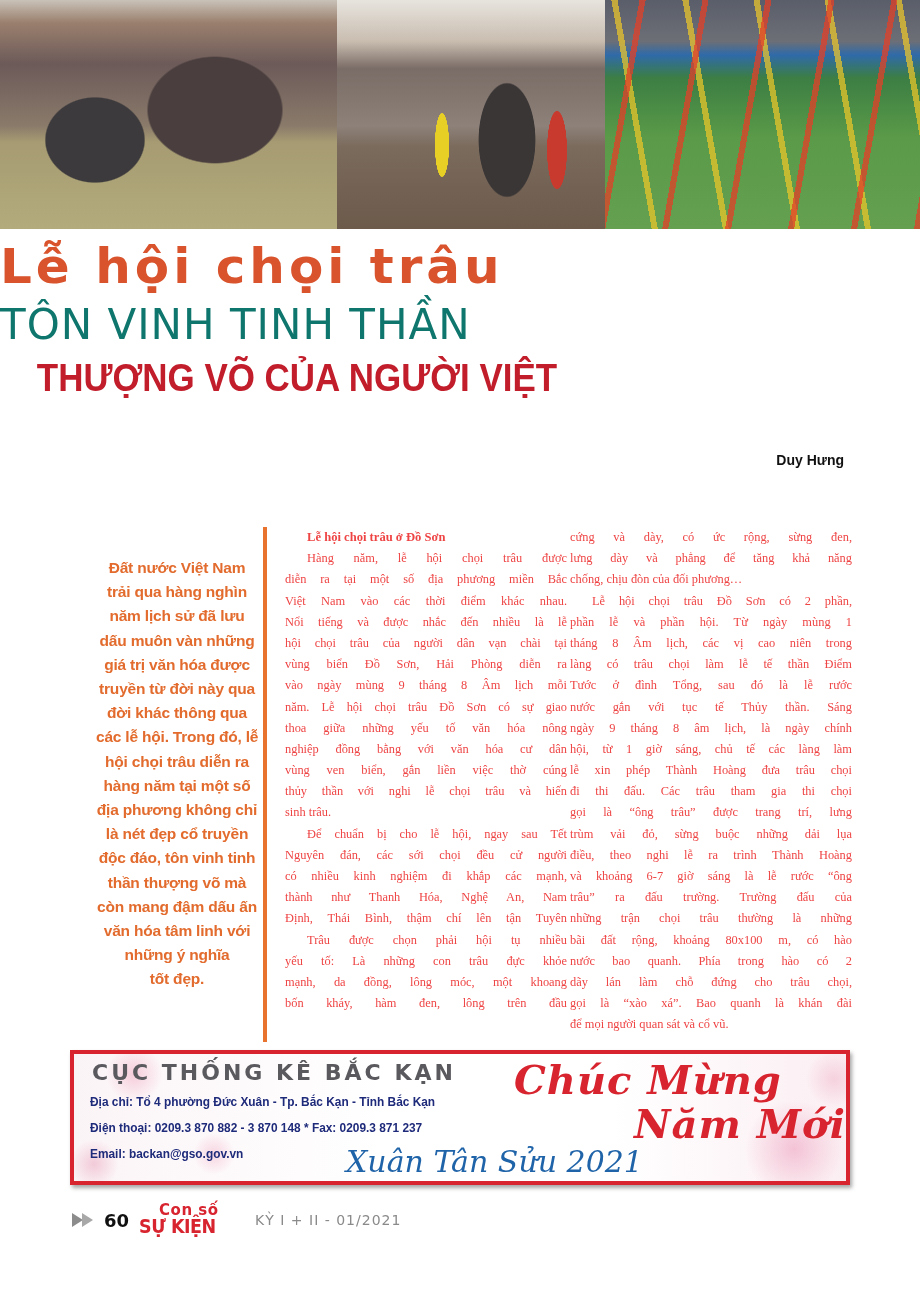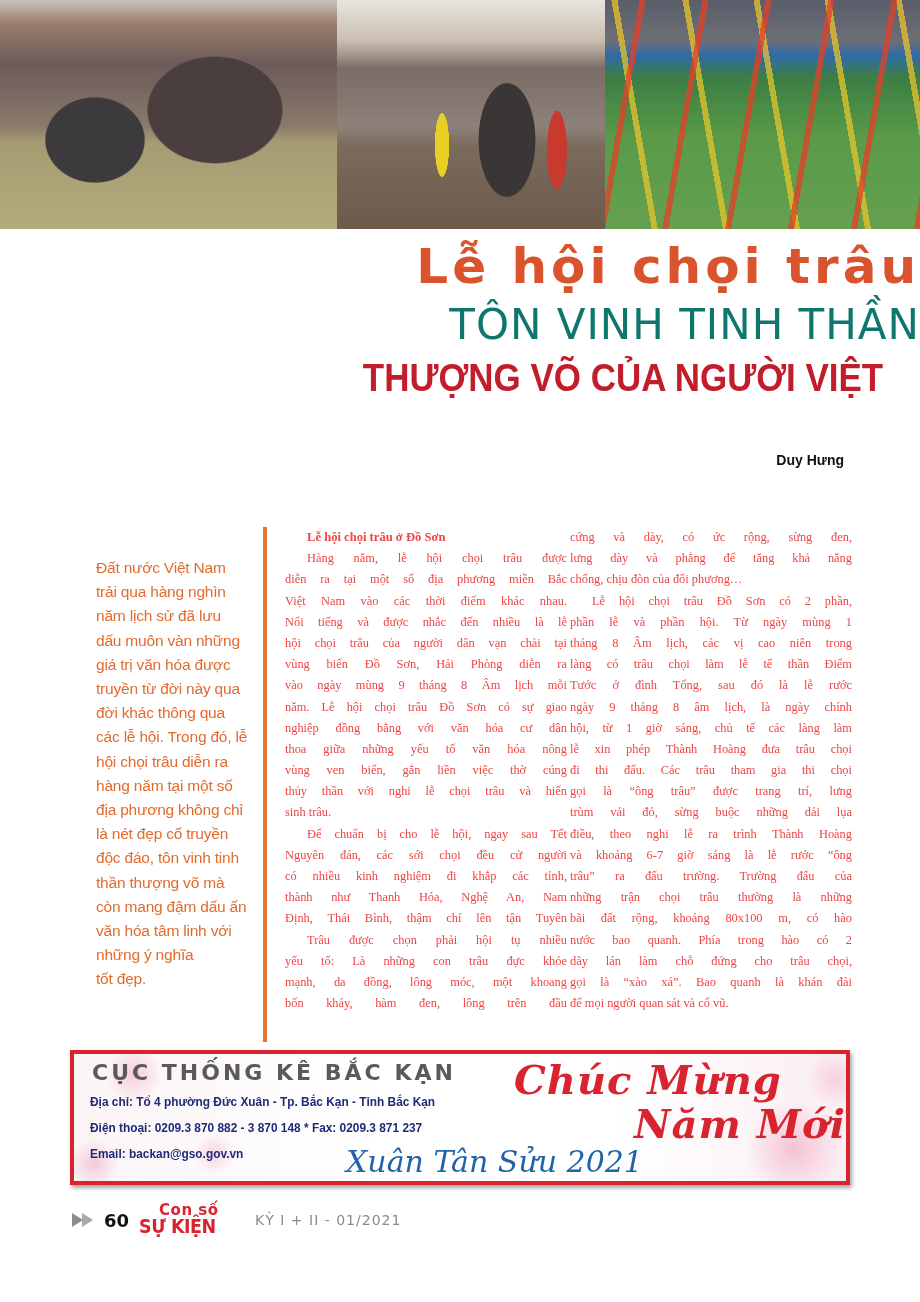--- a/index.html
+++ b/index.html
@@ -23,34 +23,34 @@
       linear-gradient(to bottom, #e7e4de 0%, #c9bdb0 18%, #7a6c66 30%, #8d8179 55%, #7b6b5d 64%, #6c5a4b 100%);
   }
   .photo-3 { width: 315px;
     background:
       repeating-linear-gradient(100deg, transparent 0 34px, rgba(226,64,40,0.75) 34px 40px, transparent 40px 62px),
       repeating-linear-gradient(80deg, transparent 0 46px, rgba(240,200,40,0.7) 46px 52px, transparent 52px 70px),
       linear-gradient(to bottom, #5a5e6a 0%, #6d6f76 18%, #2f6aa9 24%, #3c7e44 34%, #5a9a48 60%, #64a050 100%);
   }
 
   
-  .title-block { position: absolute; left: 0; top: 238px; width: 920px; text-align: right; }
+  .title-block { position: absolute; left: 0; top: 238px; width: 920px; text-align: left; }
   .title-1 { font-family: "DejaVu Sans", sans-serif; font-weight: bold; color: #d9532c;
     font-size: 50px; letter-spacing: 4px; line-height: 58px; transform: scaleY(0.95); }
   .title-2 { font-family: "DejaVu Sans", sans-serif; color: #0f766e; font-size: 42px; line-height: 50px;
     letter-spacing: 1px; margin-top: 4px; font-weight: normal; }
   .title-3 { font-family: "Liberation Sans", sans-serif; font-weight: bold; color: #c21d2b;
     font-size: 38px; line-height: 48px; margin-top: 4px; transform: scaleX(0.92); }
 
   .byline { position: absolute; right: 76px; top: 452px; font-family: "Liberation Sans", sans-serif;
     font-weight: bold; font-size: 14px; color: #111; }
 
   
-  .pullquote { position: absolute; left: 96px; top: 556px; width: 162px; text-align: left;
-    font-family: "Liberation Sans", sans-serif; font-weight: normal; color: #e26b2d;
+  .pullquote { position: absolute; left: 96px; top: 556px; width: 162px; text-align: center;
+    font-family: "Liberation Sans", sans-serif; font-weight: bold; color: #e26b2d;
     font-size: 15.5px; line-height: 24.2px; letter-spacing: -0.2px; }
   .pullquote-line { display: block; white-space: nowrap; }
   .divider { position: absolute; left: 263px; top: 527px; width: 4px; height: 515px; background: #e8732f; }
 
   
   .col { position: absolute; top: 527px; width: 282px; font-family: Liberation Serif, serif;
     font-size: 12.4px; line-height: 21.2px; color: #ef4444; text-align: justify; }
   .col-1 { left: 285px; }
   .col-2 { left: 570px; }
   .line { display: block; white-space: nowrap; overflow: hidden; text-align: justify; text-align-last: justify; height: 21.2px; }
@@ -136,44 +136,45 @@
 <div class="col col-1" id="col1">
   <span class="line subhead">Lễ hội chọi trâu ở Đồ Sơn</span>
 <span class="line indent">Hàng năm, lễ hội chọi trâu được</span>
     <span class="line">diễn ra tại một số địa phương miền Bắc</span>
     <span class="line">Việt Nam vào các thời điểm khác nhau.</span>
     <span class="line">Nổi tiếng và được nhắc đến nhiều là lễ</span>
     <span class="line">hội chọi trâu của người dân vạn chài tại</span>
     <span class="line">vùng biển Đồ Sơn, Hải Phòng diễn ra</span>
     <span class="line">vào ngày mùng 9 tháng 8 Âm lịch mỗi</span>
     <span class="line">năm. Lễ hội chọi trâu Đồ Sơn có sự giao</span>
+    <span class="line">thoa giữa những yếu tố văn hóa nông</span>
     <span class="line">nghiệp đồng bằng với văn hóa cư dân</span>
-    <span class="line">thoa giữa những yếu tố văn hóa nông</span>
     <span class="line">vùng ven biển, gắn liền việc thờ cúng</span>
     <span class="line">thủy thần với nghi lễ chọi trâu và hiến</span>
     <span class="line last">sinh trâu.</span>
     <span class="line indent">Để chuẩn bị cho lễ hội, ngay sau Tết</span>
     <span class="line">Nguyên đán, các sới chọi đều cử người</span>
-    <span class="line">có nhiều kinh nghiệm đi khắp các tỉnh,</span>
+    <span class="line">có nhiều kinh nghiệm đi khắp các mạnh,</span>
     <span class="line">thành như Thanh Hóa, Nghệ An, Nam</span>
     <span class="line">Định, Thái Bình, thậm chí lên tận Tuyên</span>
     <span class="line indent">Trâu được chọn phải hội tụ nhiều</span>
     <span class="line">yếu tố: Là những con trâu đực khỏe</span>
     <span class="line">mạnh, da đồng, lông móc, một khoang</span>
     <span class="line">bốn kháy, hàm đen, lông trên đầu</span>
   </div>
 <div class="col col-2" id="col2">
     <span class="line">cứng và dày, có ức rộng, sừng đen,</span>
     <span class="line">lưng dày và phẳng để tăng khả năng</span>
     <span class="line last">chống, chịu đòn của đối phương…</span>
     <span class="line indent">Lễ hội chọi trâu Đồ Sơn có 2 phần,</span>
     <span class="line">phần lễ và phần hội. Từ ngày mùng 1</span>
     <span class="line">tháng 8 Âm lịch, các vị cao niên trong</span>
     <span class="line">làng có trâu chọi làm lễ tế thần Điểm</span>
     <span class="line">Tước ở đình Tổng, sau đó là lễ rước</span>
+    <span class="line">nước gắn với tục tế Thủy thần. Sáng</span>
     <span class="line">ngày 9 tháng 8 âm lịch, là ngày chính</span>
     <span class="line">hội, từ 1 giờ sáng, chủ tế các làng làm</span>
     <span class="line">lễ xin phép Thành Hoàng đưa trâu chọi</span>
     <span class="line">đi thi đấu. Các trâu tham gia thi chọi</span>
     <span class="line">gọi là “ông trâu” được trang trí, lưng</span>
     <span class="line">trùm vải đỏ, sừng buộc những dải lụa</span>
     <span class="line">điều, theo nghi lễ ra trình Thành Hoàng</span>
     <span class="line">và khoảng 6-7 giờ sáng là lễ rước “ông</span>
     <span class="line">trâu” ra đấu trường. Trường đấu của</span>
     <span class="line">những trận chọi trâu thường là những</span>

